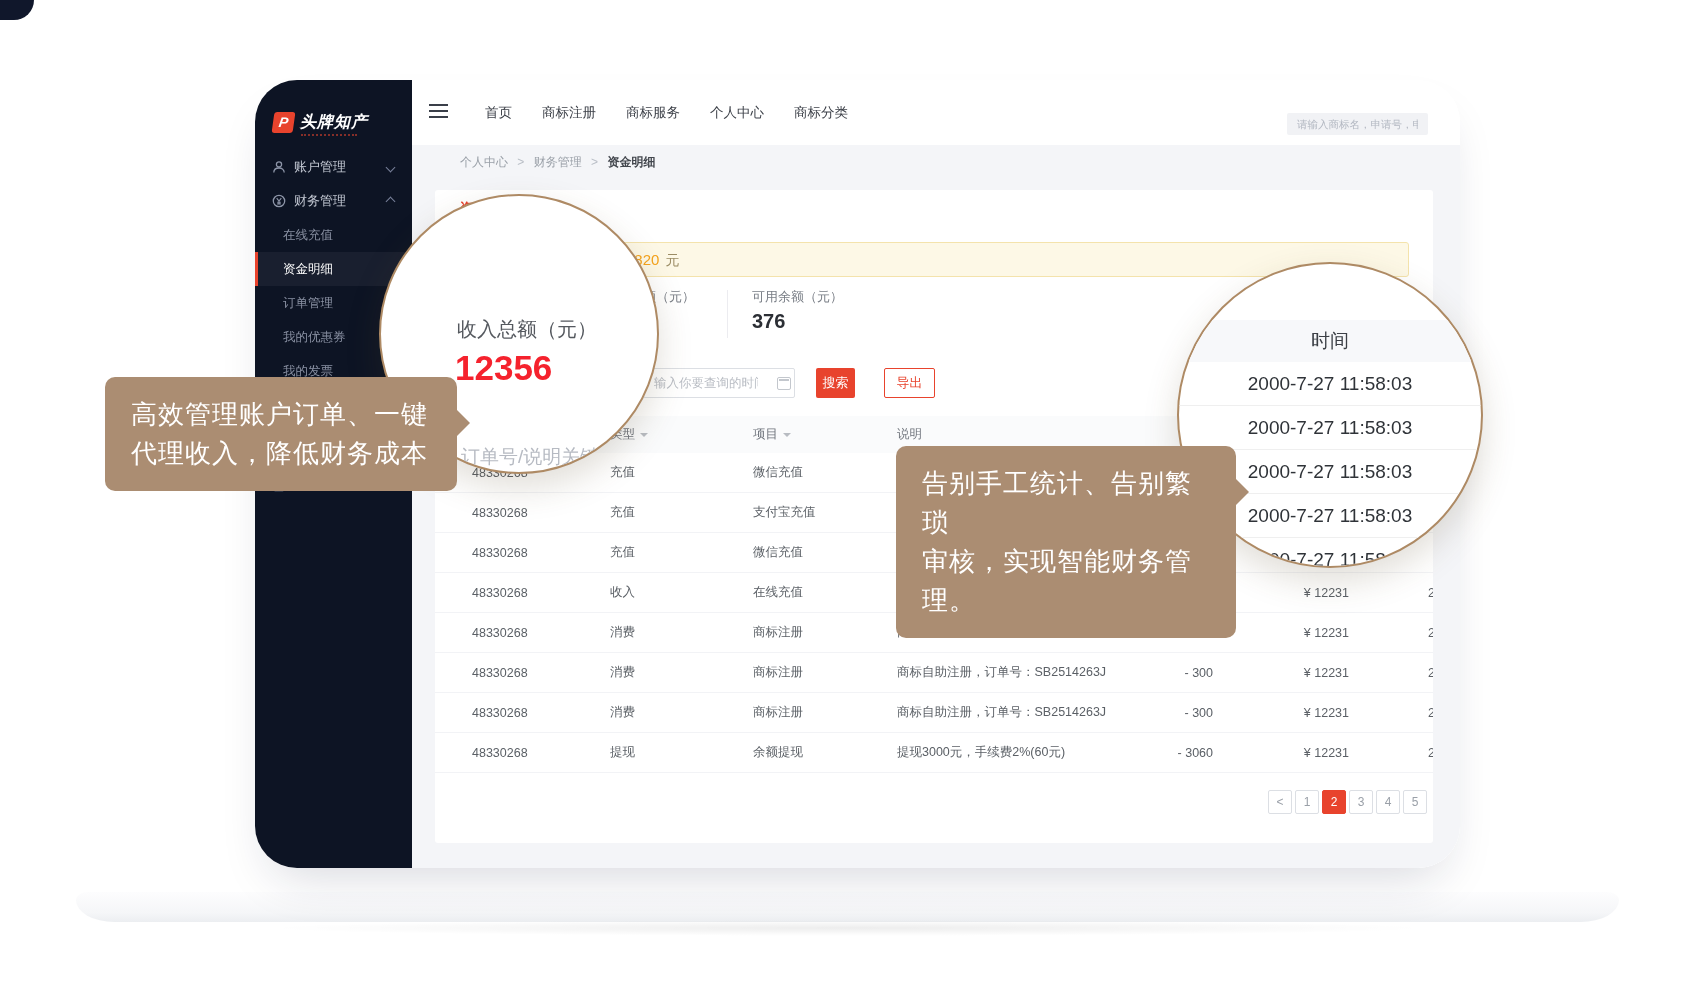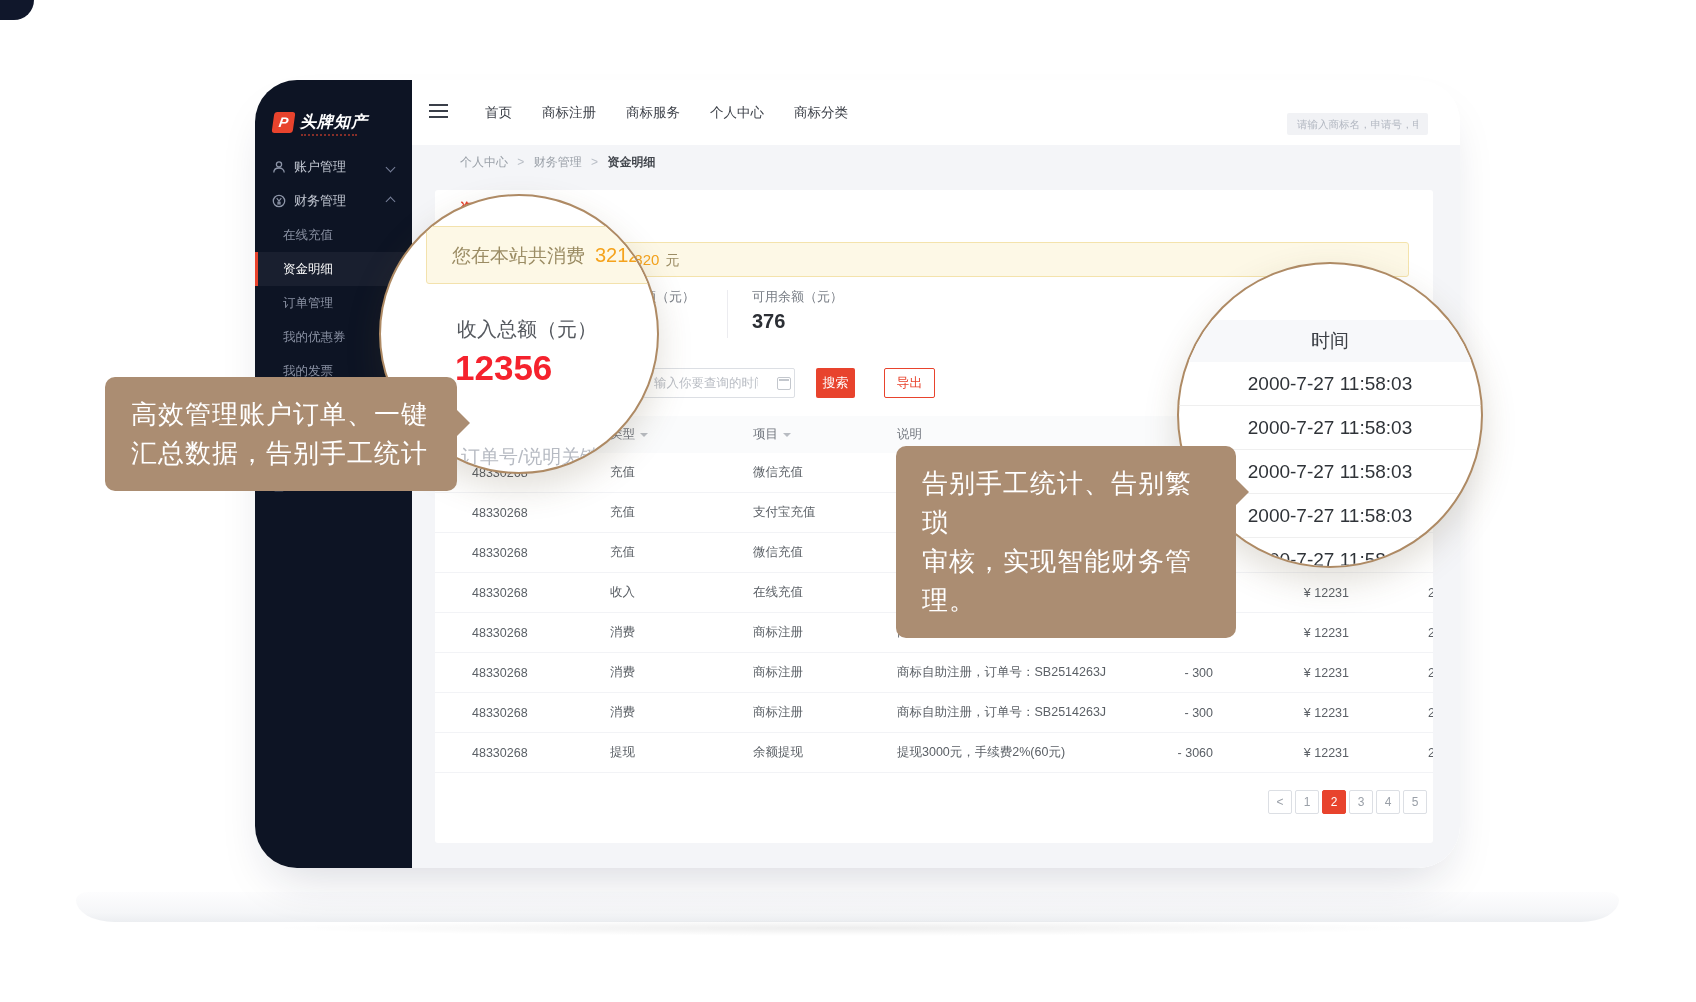--- a/index.html
+++ b/index.html
@@ -374,23 +374,20 @@
                 <span>5</span>
               </div>
 
           </div>
         </div>
       </div>
     </div>
   </div>
 
   <div class="mag mag-left">
-    <div class="mlc-banner">
-      <span class="pre">您在本站共消费</span><span class="amt">32124</span>
-    </div>
     <div class="mlc-label">收入总额（元）</div>
     <div class="mlc-value">12356</div>
     <div class="mlc-keyword">订单号/说明关键字</div>
   </div>
 
   <div class="mag mag-right">
     <div class="mrc-header">时间</div>
     <div class="mrc-rows">
 
         <div class="mrc-row"><span>2000-7-27  11:58:03</span></div>
@@ -400,19 +397,19 @@
         <div class="mrc-row"><span>2000-7-27  11:58:03</span></div>
 
         <div class="mrc-row"><span>2000-7-27  11:58:03</span></div>
 
         <div class="mrc-row"><span>2000-7-27  11:58:03</span></div>
 
     </div>
   </div>
 
   <div class="callout callout-left">高效管理账户订单、一键
-汇总数据，告别手工统计</div>
+代理收入，降低财务成本</div>
   <div class="callout callout-right">告别手工统计、告别繁琐
 审核，实现智能财务管
 理。</div>
 
   <div class="laptop-base"></div>
 </div>
 
 </body></html>

